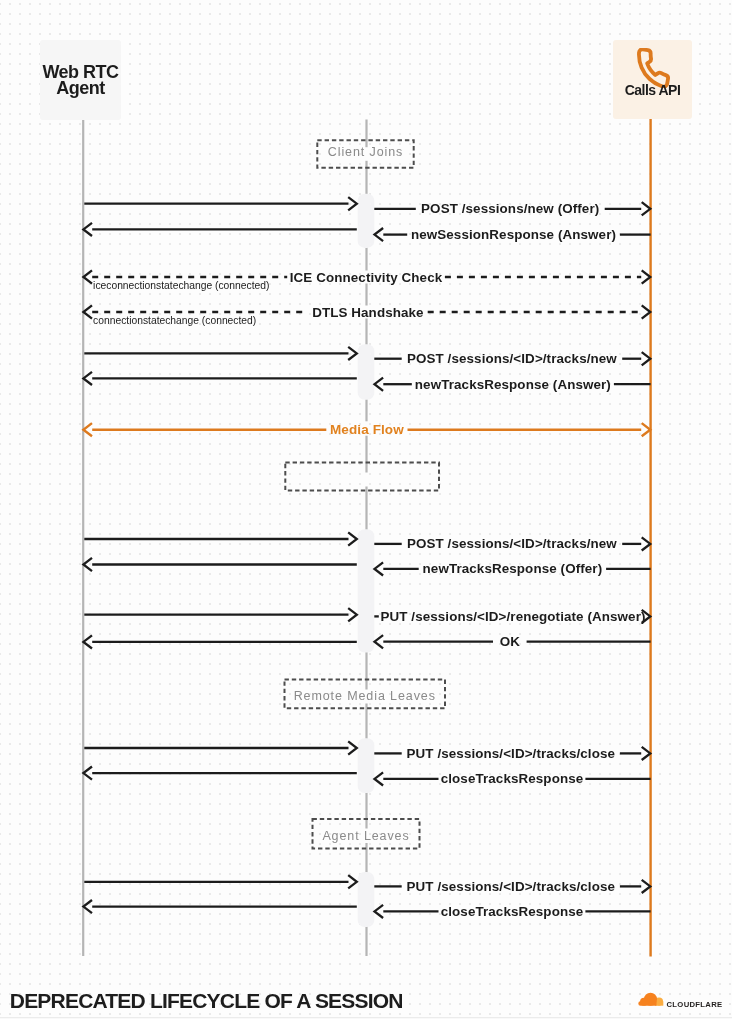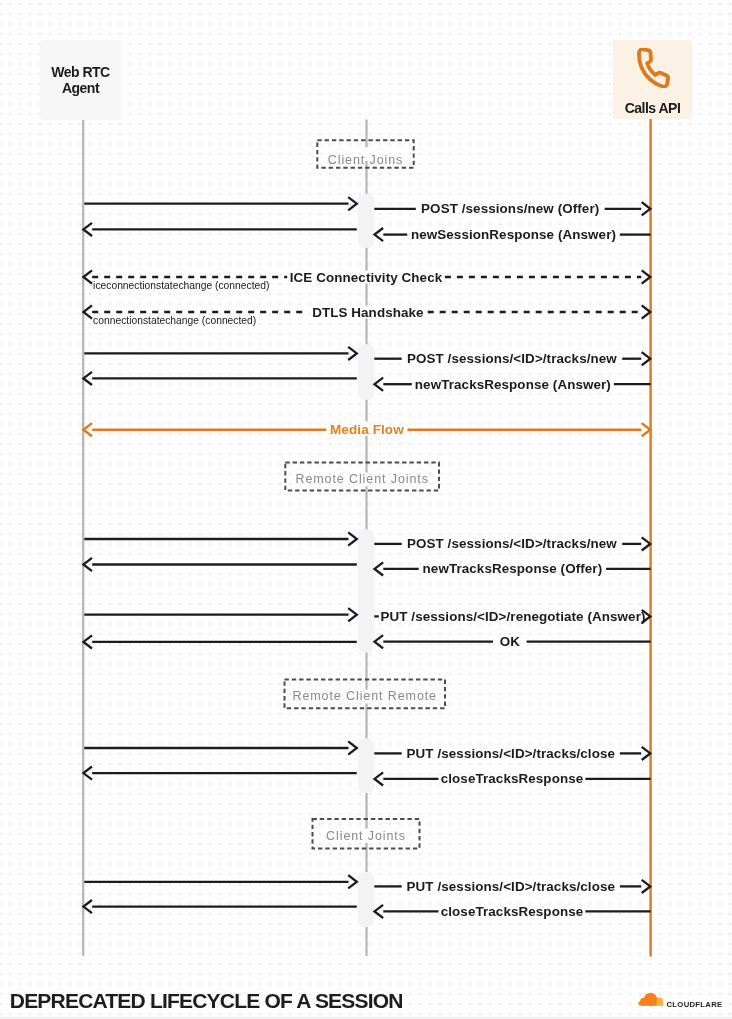--- a/index.html
+++ b/index.html
@@ -1,21 +1,21 @@
 <!DOCTYPE html>
 <html><head>
 <meta charset="utf-8">
 <style>
   html,body{margin:0;padding:0;}
   body{width:732px;height:1019px;overflow:hidden;font-family:"Liberation Sans",sans-serif;}
   #wrap{position:relative;width:732px;height:1019px;background-color:#fdfdfd;
     background-image:radial-gradient(circle, #eaeaea 0.95px, rgba(0,0,0,0) 0.95px);
     background-size:10px 10px;background-position:5px 9px;}
   .actor{position:absolute;border-radius:3px;text-align:center;font-weight:700;
-    font-size:14px;letter-spacing:-0.5px;color:#1c1c1c;line-height:16.5px;}
+    font-size:18px;letter-spacing:-0.5px;color:#1c1c1c;line-height:16.5px;}
   .dbox{position:absolute;
     color:#8a8a8a;font-size:12.5px;text-align:center;letter-spacing:0.9px;}
   svg text{font-family:"Liberation Sans",sans-serif;}
 </style>
 </head>
 <body>
 <div id="wrap">
   <svg width="732" height="1019" viewBox="0 0 732 1019" style="position:absolute;left:0;top:0">
 <line x1="83.2" y1="119.5" x2="83.2" y2="956.0" stroke="#b5b5b5" stroke-width="2.2"></line>
 <line x1="366.5" y1="119.5" x2="366.5" y2="147.2" stroke="#b5b5b5" stroke-width="2.2"></line>
@@ -124,25 +124,24 @@
 <rect x="285.3" y="462.5" width="153.7" height="28.0" fill="none" stroke="#4d4d4d" stroke-width="2" stroke-dasharray="4.4,2.9"></rect>
 <rect x="284.5" y="679.5" width="160.5" height="28.8" fill="none" stroke="#4d4d4d" stroke-width="2" stroke-dasharray="4.4,2.9"></rect>
 <rect x="312.5" y="818.9" width="107.0" height="29.5" fill="none" stroke="#4d4d4d" stroke-width="2" stroke-dasharray="4.4,2.9"></rect>
 <rect x="0" y="1017" width="732" height="1.2" fill="#ececec"></rect>
   </svg>
   <div class="actor" style="left:40px;top:40px;width:81px;height:79.5px;background:#f6f6f6;padding-top:23.5px;box-sizing:border-box">Web RTC<br>Agent</div>
   <div class="actor" style="left:613px;top:40px;width:79px;height:79px;background:#FBF1E5"></div>
   <svg width="40" height="40" viewBox="0 0 24 24" fill="none" stroke="#DD7A1E" stroke-width="2.3" stroke-linecap="round" stroke-linejoin="round" style="position:absolute;left:633px;top:47.5px">
       <path transform="rotate(10 12 12)" d="M22 16.92v3a2 2 0 0 1-2.18 2 19.79 19.79 0 0 1-8.63-3.07 19.5 19.5 0 0 1-6-6 19.79 19.79 0 0 1-3.07-8.67A2 2 0 0 1 4.11 2h3a2 2 0 0 1 2 1.72 12.84 12.84 0 0 0 .7 2.81 2 2 0 0 1-.45 2.11L8.09 9.91a16 16 0 0 0 6 6l1.27-1.27a2 2 0 0 1 2.11-.45 12.84 12.84 0 0 0 2.81.7A2 2 0 0 1 22 16.92z"></path>
     </svg>
-  <div class="actor" style="left:613px;top:100px;width:79px;height:20px;background:transparent;font-size:14px">Calls API</div>
-  <div class="dbox" style="left:316.3px;top:143px;width:98.4px;height:29.4px;line-height:34.4px">Client Joins</div>
-  <div class="dbox" style="left:284.3px;top:461.5px;width:155.7px;height:30px;line-height:35px">Remote Client Joints</div>
-  <div class="dbox" style="left:283.5px;top:678.5px;width:162.5px;height:30.8px;line-height:35.8px">Remote Client Remote</div>
-  <div class="dbox" style="left:311.5px;top:817.9px;width:109px;height:31.5px;line-height:36.5px">Client Joints</div>
+  <div class="actor" style="left:613px;top:82px;width:79px;height:20px;background:transparent;font-size:14px">Calls API</div>
+  <div class="dbox" style="left:316.3px;top:135px;width:98.4px;height:29.4px;line-height:34.4px">Client Joins</div>
+  <div class="dbox" style="left:283.5px;top:678.5px;width:162.5px;height:30.8px;line-height:35.8px">Remote Media Leaves</div>
+  <div class="dbox" style="left:311.5px;top:817.9px;width:109px;height:31.5px;line-height:36.5px">Agent Leaves</div>
   <div style="position:absolute;left:9.8px;top:988.6px;font-size:21px;font-weight:700;color:#1d1d1d;letter-spacing:-0.8px">DEPRECATED LIFECYCLE OF A SESSION</div>
   <svg width="95" height="24" viewBox="0 0 95 24" style="position:absolute;left:637px;top:987px">
       <g fill="#FBAD41">
         <circle cx="22" cy="14.6" r="4.1"></circle>
         <rect x="18" y="14.5" width="8.3" height="4.2"></rect>
       </g>
       <g fill="#F6821F">
         <circle cx="13.5" cy="12.2" r="6.5"></circle>
         <circle cx="7" cy="14.7" r="4"></circle>
         <path d="M3.5 18.7 a2.2 2.2 0 0 1 0-4.4 L19.5 14.3 L19.5 18.7 Z"></path>

